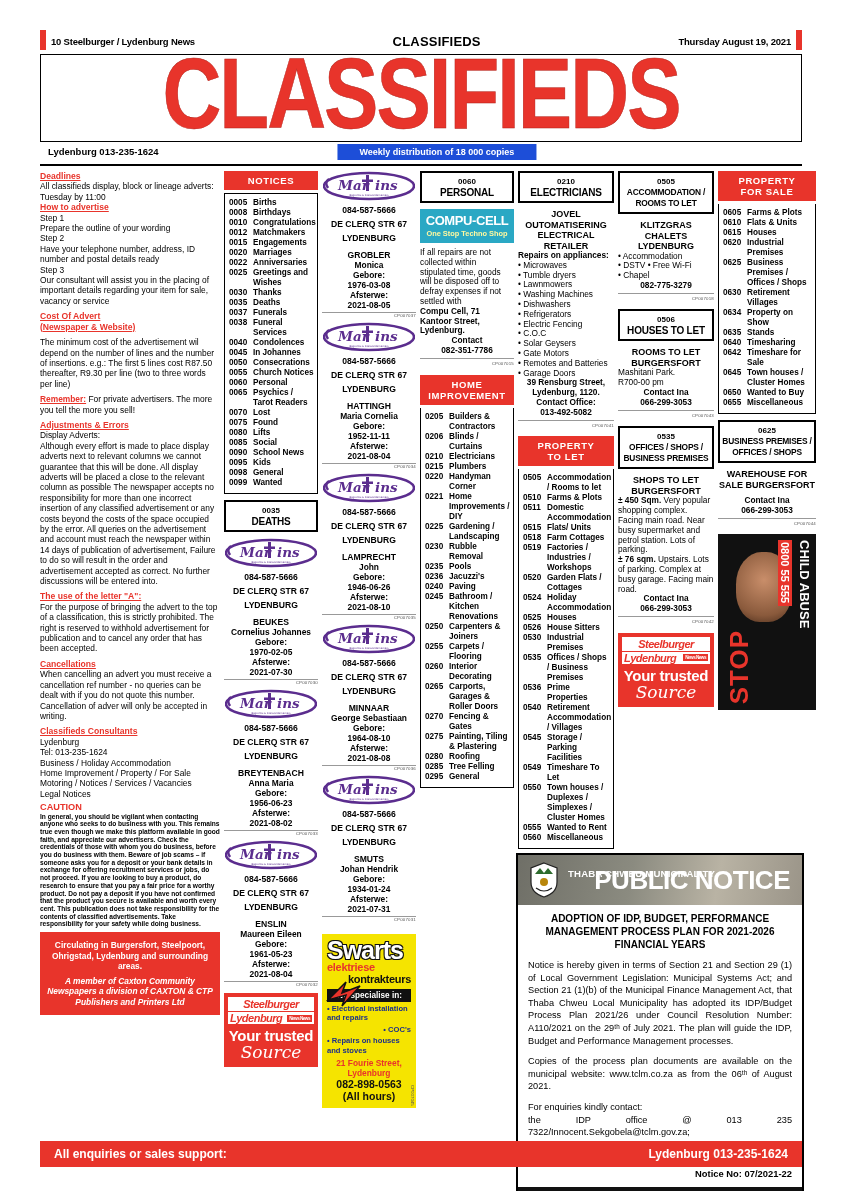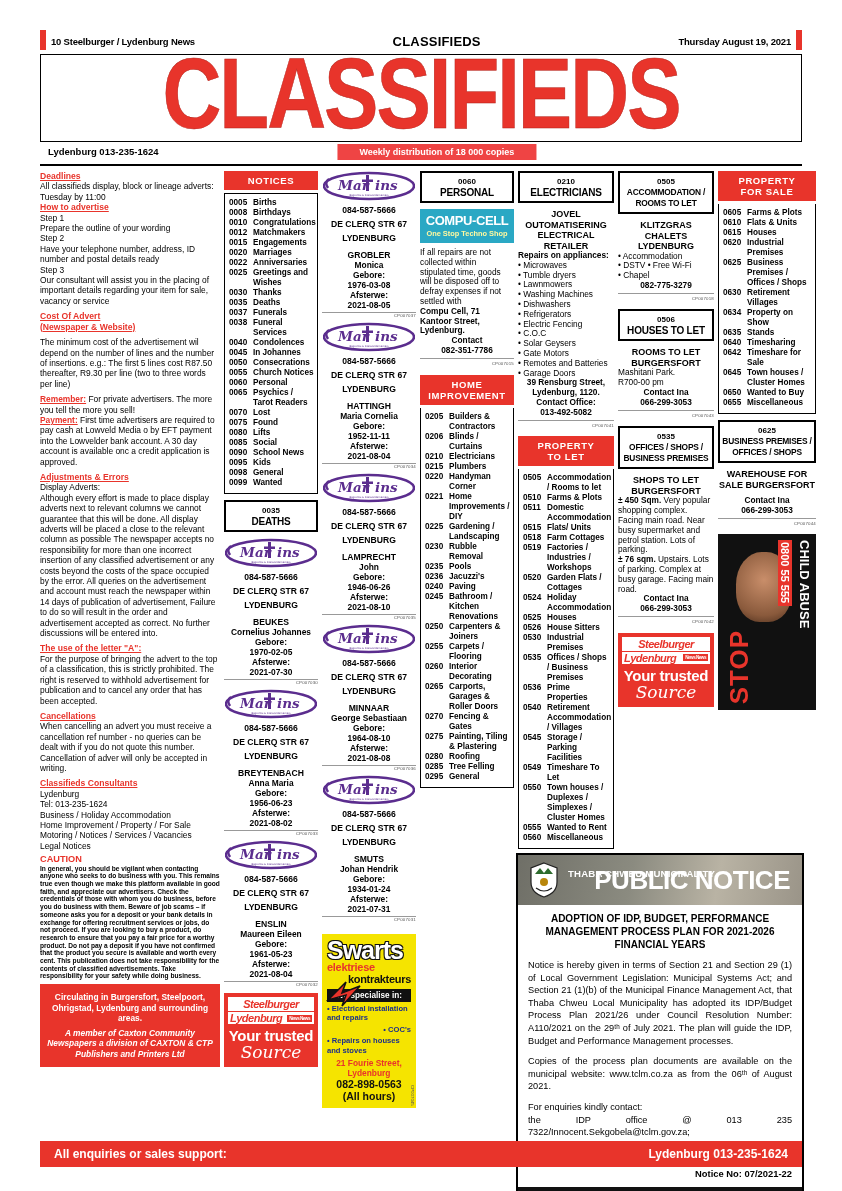--- a/index.html
+++ b/index.html
@@ -31,21 +31,21 @@
     color:#e8342b; white-space:nowrap;
     -webkit-text-stroke: 0.4px #b02018;
     transform-origin:center;
     width:100%; text-align:center;
     transform:translate(-50%,-54%) scaleY(1.25) scaleX(1.02);
   }
   .underbar { position:relative; height:19px; margin-top:2px; }
   .underbar .phone { position:absolute; left:8px; top:2px; font-size:9.5px; font-weight:bold; }
   .underbar .dist {
     position:absolute; left:50%; transform:translateX(-42%); top:0;
-    background:#ef4444; color:#fff; font-size:9px; font-weight:bold;
+    background:#1d4ed8; color:#fff; font-size:9px; font-weight:bold;
     padding:3px 22px; white-space:nowrap;
   }
   .hrule { height:2px; background:#000; margin-top:1px; }
 
   
   .cols { display:flex; gap:4px; margin-top:5px; height:925px; }
   .col { width:94px; flex:0 0 94px; }
   .col.c1 { width:180px; flex:0 0 180px; }
   .col.c5 { width:96px; flex:0 0 96px; }
   .col.c6 { width:96px; flex:0 0 96px; }
@@ -208,21 +208,20 @@
 Have your telephone number, address, ID number and postal details ready
 Step 3
 Our consultant will assist you in the placing of important details regarding your item for sale, vacancy or service</p>
         <div class="sp"></div>
         <h4>Cost Of Advert</h4>
         <h4>(Newspaper &amp; Website)</h4>
         <div class="sp"></div>
         <p>The minimum cost of the advertisement wil depend on the number of lines and the number of insertions. e.g.: The first 5 lines cost R87.50 thereafter, R9.30 per line (two to three words per line)</p>
         <div class="sp"></div>
         <p><span class="inline-h">Remember:</span><span> For private advertisers. The more you tell the more you sell!</span></p>
-        <p><span class="inline-h">Payment:</span><span> First time advertisers are required to pay cash at Lowveld Media o by EFT payment into the Lowvelder bank account. A 30 day account is available onc a credit application is approved.</span></p>
         <div class="sp"></div>
         <h4>Adjustments &amp; Errors</h4>
         <p style="white-space:pre-line">Display Adverts:
 Although every effort is made to place display adverts next to relevant columns we cannot guarantee that this will be done. All display adverts will be placed a close to the relevant column as possible The newspaper accepts no responsibility for more than one incorrect insertion of any classified advertisement or any costs beyond the costs of the space occupied by the error. All queries on the advertisement and account must reach the newspaper within 14 days of publication of advertisement, Failure to do so will result in the order and advertisement accepted as correct. No further discussions will be entered into.</p>
         <div class="sp"></div>
         <h4>The use of the letter "A":</h4>
         <p>For the purpose of bringing the advert to the top of a classification, this is strictly prohibited. The right is reserved to withhold advertisement for publication and to cancel any order that has been accepted.</p>
         <div class="sp"></div>
         <h4>Cancellations</h4>
         <p>When cancelling an advert you must receive a cancellation ref number - no queries can be dealt with if you do not quote this number. Cancellation of adver will only be accepted in writing.</p>

